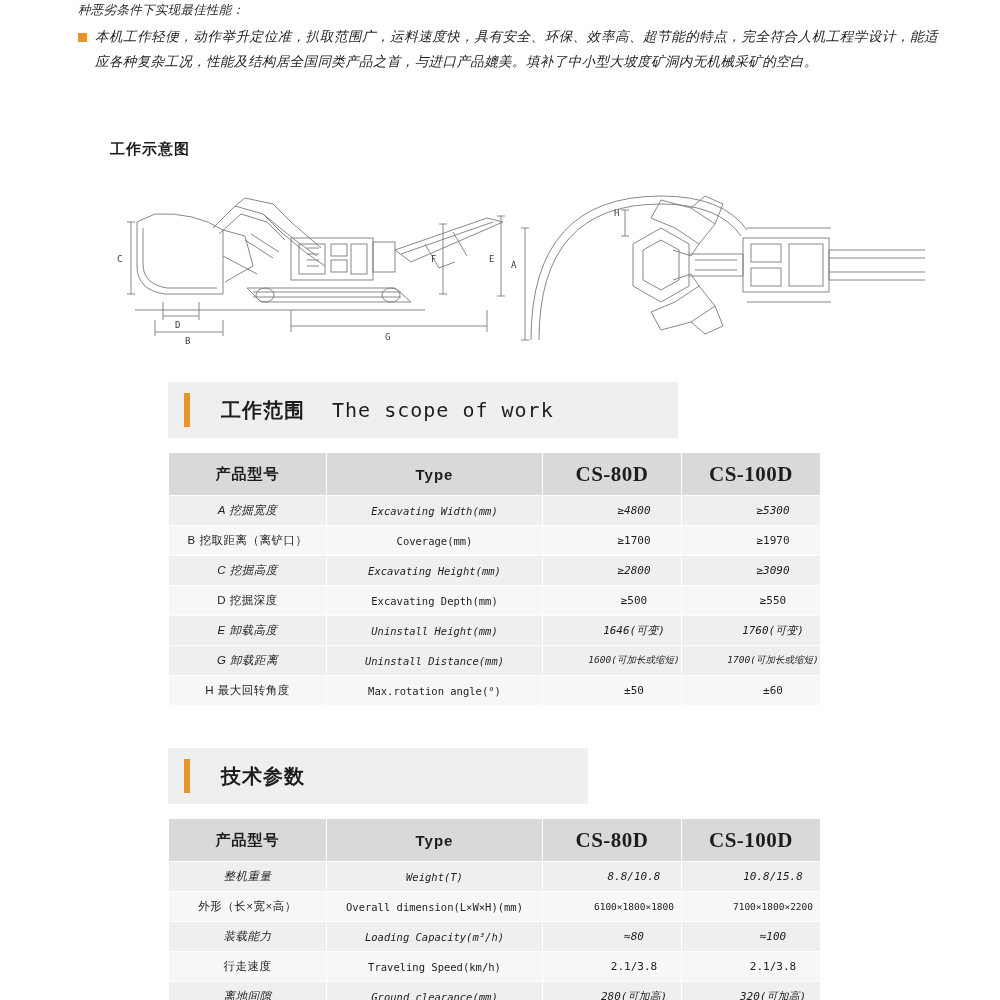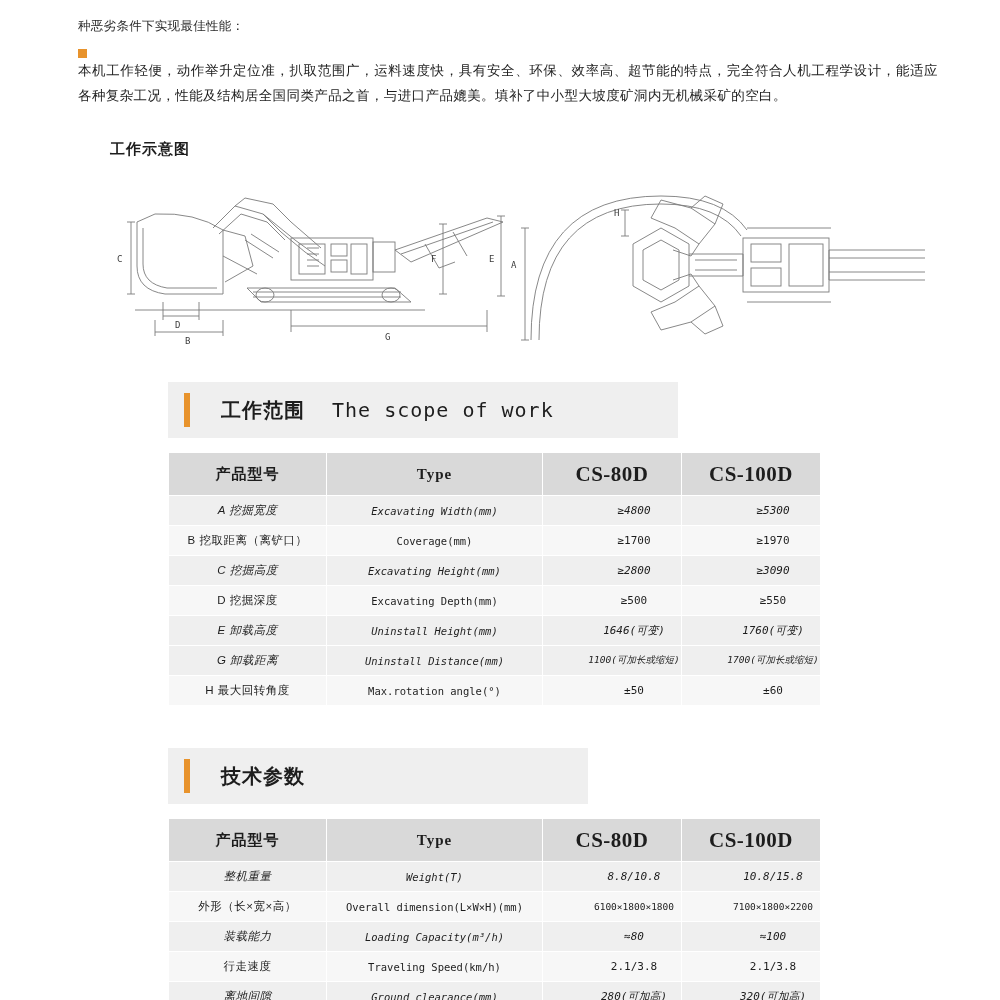--- a/index.html
+++ b/index.html
@@ -13,34 +13,34 @@
     font-family: "Liberation Sans", sans-serif;
     color: #231f20;
     position: relative;
     overflow: hidden;
   }
 
   
   .intro-wrap {
     position: absolute;
     left: 78px;
-    top: 16px;
+    top: 0px;
     width: 860px;
+    font-style: italic;
   }
   .intro-lead {
     font-size: 12.5px;
     line-height: 20px;
     color: #2a2a2a;
     margin: 0 0 4px 0;
     letter-spacing: 0.3px;
   }
   .bullet-row {
     display: flex;
     align-items: flex-start;
-    flex-direction: column;
   }
   .bullet-square {
     width: 9px;
     height: 9px;
     background: #e8932c;
     margin-top: 9px;
     margin-right: 8px;
     flex: 0 0 auto;
   }
   .bullet-text {
@@ -130,21 +130,21 @@
   table.spec thead th {
     height: 42px;
     background: #d9d9d9;
     font-weight: bold;
     color: #1d1d1d;
     font-family: Liberation Serif, serif;
   }
   table.spec thead th.head-cn { font-size: 15px; letter-spacing: 1px; }
   table.spec thead th.head-en {
     font-size: 15px;
-    font-family: Liberation Serif, serif;
+    font-family: Liberation Sans, sans-serif;
     letter-spacing: 1px;
   }
   table.spec thead th.head-model {
     font-size: 21px;
     font-family: Liberation Serif, serif;
     letter-spacing: 0.5px;
   }
   table.spec tbody td { height: 29px; }
   table.spec tbody tr.odd  td { background: #efefef; font-style: italic; }
   table.spec tbody tr.even td { background: #f7f7f7; }
@@ -325,21 +325,21 @@
     </tr>
     <tr class="odd">
       <td class="cn">E 卸载高度</td>
       <td class="en">Uninstall Height(mm)</td>
       <td class="val">1646(可变)</td>
       <td class="val">1760(可变)</td>
     </tr>
     <tr class="odd">
       <td class="cn">G 卸载距离</td>
       <td class="en">Uninstall Distance(mm)</td>
-      <td class="val small">1100(可加长或缩短)</td>
+      <td class="val small">1600(可加长或缩短)</td>
       <td class="val small">1700(可加长或缩短)</td>
     </tr>
     <tr class="even">
       <td class="cn">H 最大回转角度</td>
       <td class="en">Max.rotation angle(°)</td>
       <td class="val">±50</td>
       <td class="val">±60</td>
     </tr>
   </tbody>
 </table>

